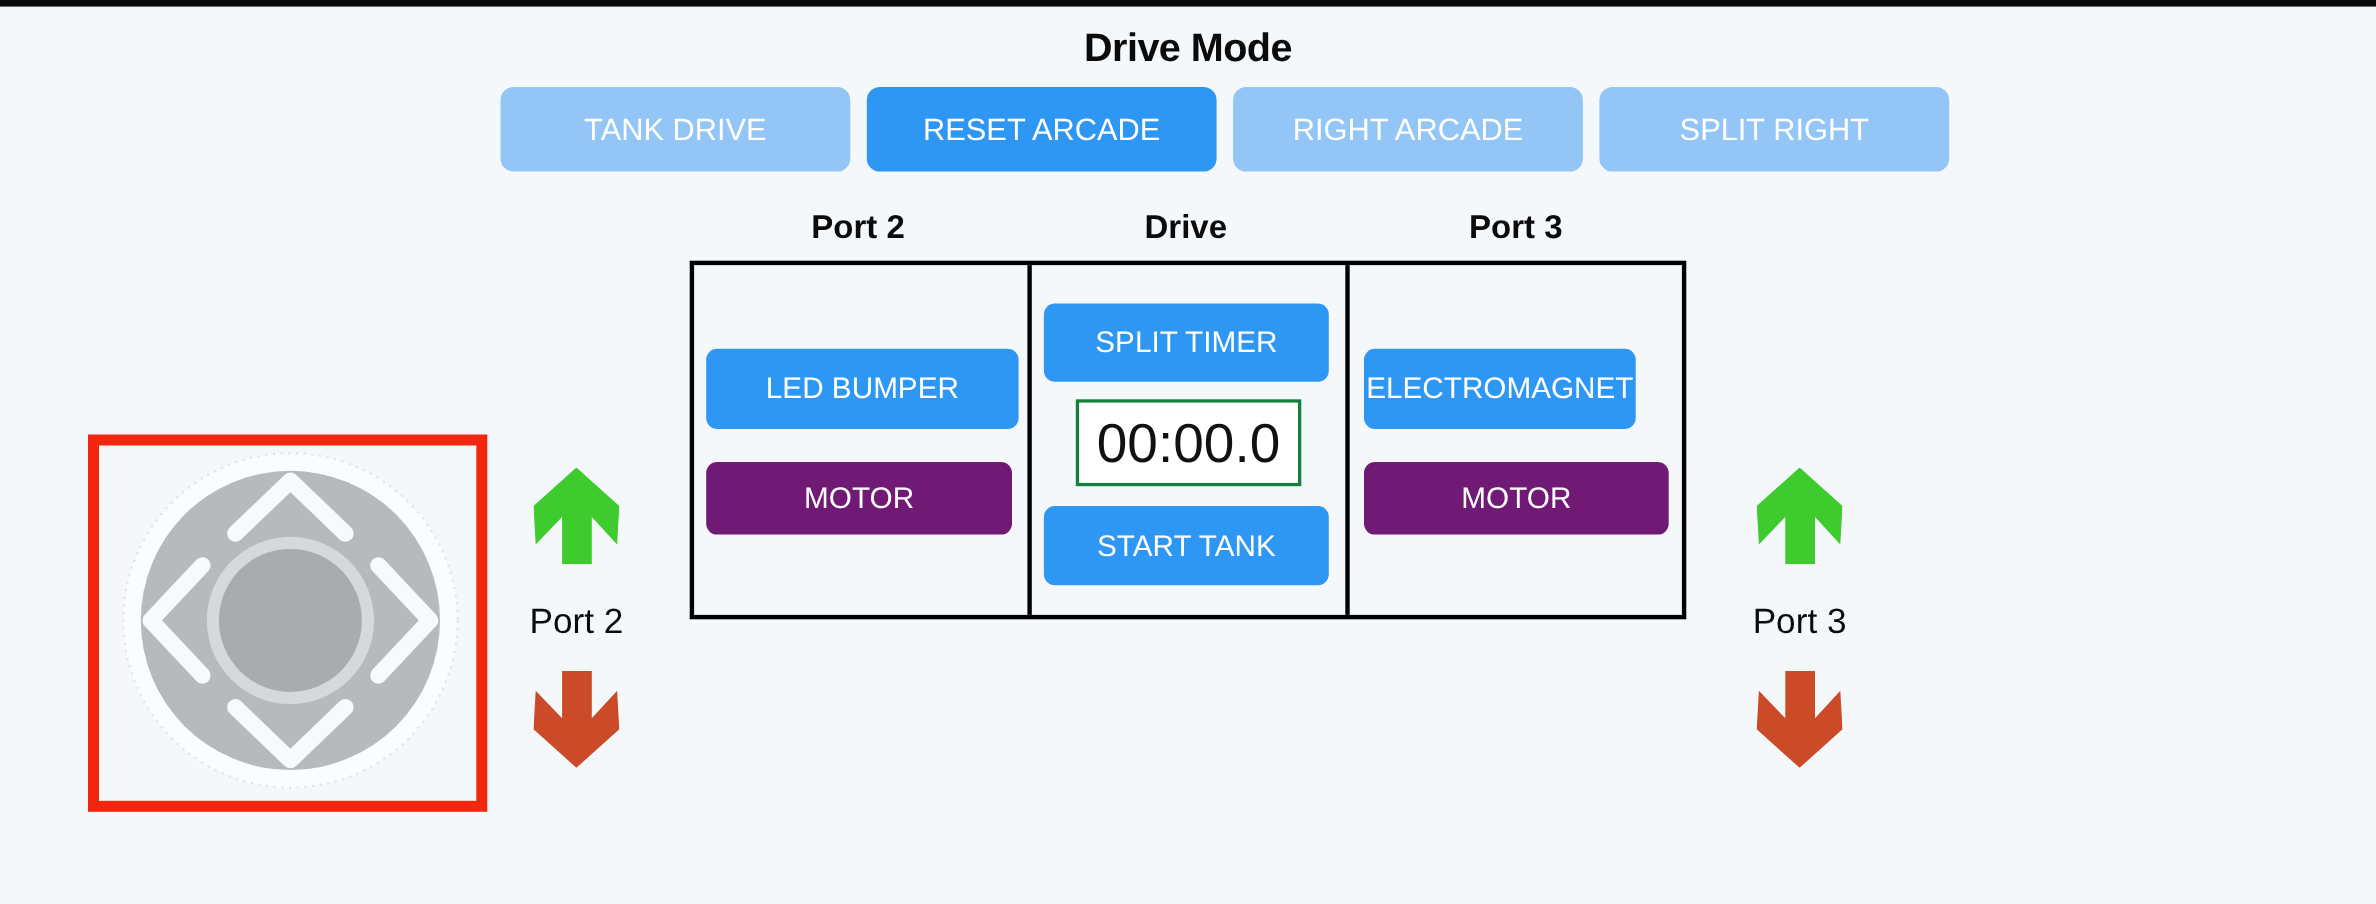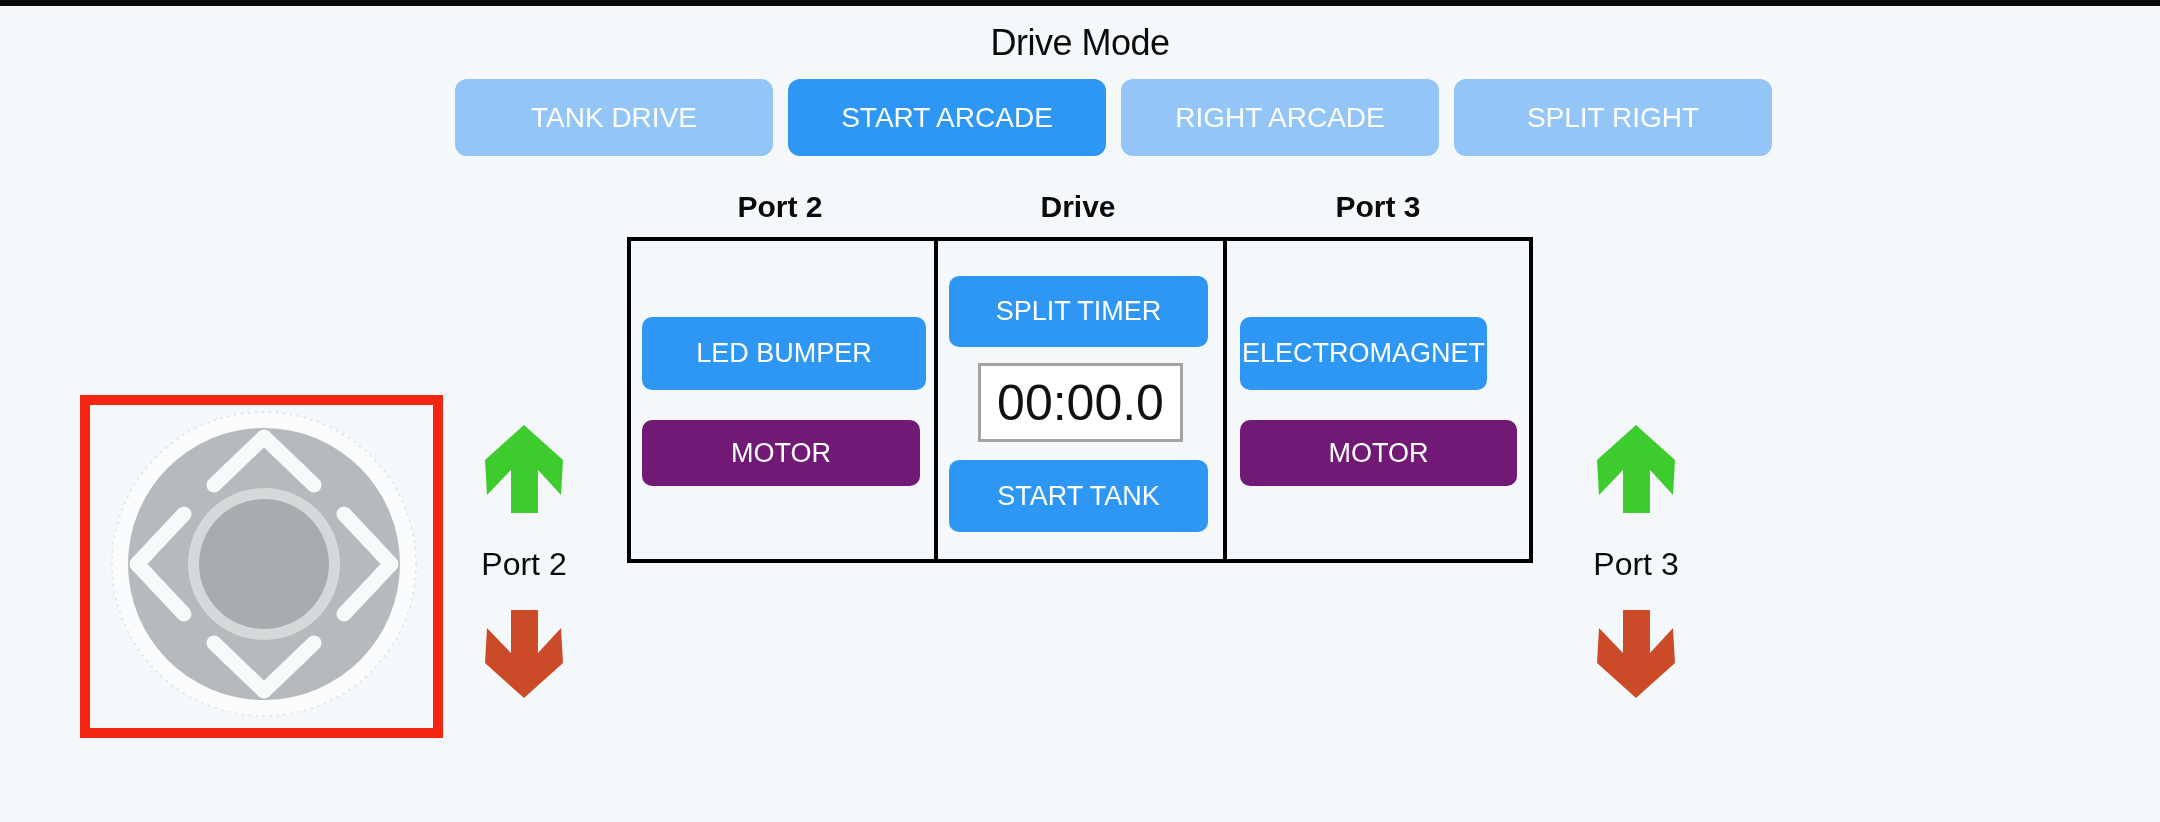--- a/index.html
+++ b/index.html
@@ -13,21 +13,21 @@
   }
   .topbar {
     position: absolute; left: 0; top: 0;
     width: 2160px; height: 6px;
     background: #0a0a0a;
   }
   .page-title {
     position: absolute;
     left: 1080px; top: 22px;
     transform: translateX(-50%);
-    font-size: 36px; font-weight: normal;
+    font-size: 36px; font-weight: bold;
     color: #0b0b0b; white-space: nowrap;
     letter-spacing: -0.5px;
   }
   .tabs {
     position: absolute; left: 431px; top: 79px;
     display: flex; gap: 15px; padding-left: 24px;
   }
   .tab {
     width: 318px; height: 77px;
     border-radius: 12px;
@@ -65,21 +65,21 @@
     white-space: nowrap;
     cursor: pointer;
   }
   .pbtn.primary { background: #2e96f3; }
   .pbtn.muted   { background: #701a75; }
   .timer-display {
     position: absolute;
     left: 347px; top: 122px;
     width: 199px; height: 73px;
     background: #ffffff;
-    border: 3px solid #a3a3a3;
+    border: 3px solid #15803d;
     color: #111111;
     font-size: 50px;
     display: flex; align-items: center; justify-content: center;
     white-space: nowrap;
   }
   .joystick {
     position: absolute; left: 80px; top: 395px;
     width: 343px; height: 323px;
     border: 10px solid #f3270f;
     cursor: pointer;
@@ -99,21 +99,21 @@
 <body>
 
 <div id="stage">
 
   <div class="topbar"></div>
 
   <div class="page-title">Drive Mode</div>
 
   <div class="tabs">
     <button class="tab">TANK DRIVE</button>
-    <button class="tab selected">START ARCADE</button>
+    <button class="tab selected">RESET ARCADE</button>
     <button class="tab">RIGHT ARCADE</button>
     <button class="tab">SPLIT RIGHT</button>
   </div>
 
   <div class="col-header" style="left:780px">Port 2</div>
   <div class="col-header" style="left:1078px">Drive</div>
   <div class="col-header" style="left:1378px">Port 3</div>
 
   <div class="panel">
     <div class="divider" style="left:303px"></div>

